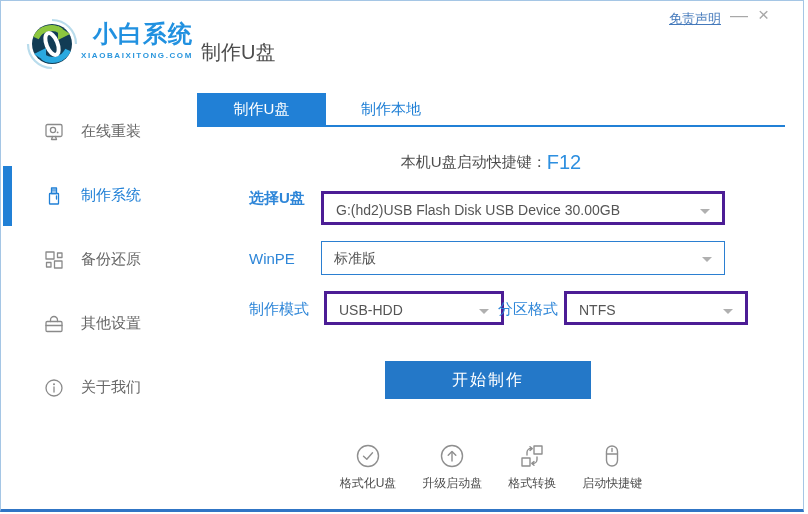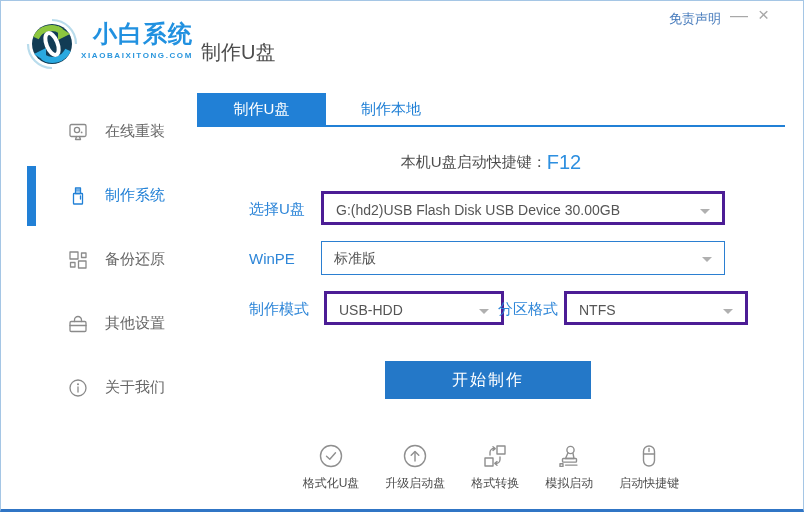--- a/index.html
+++ b/index.html
@@ -10,26 +10,26 @@
     background:#fff; border:1px solid #a5c6e5; border-bottom:3px solid #3075c5;
     overflow:hidden;
   }
   
   .logo-icon { position:absolute; left:24px; top:16px; width:54px; height:54px; }
   .logo-text { position:absolute; left:80px; top:21px;text-align:right; }
   .logo-title { font-size:24px; font-weight:bold; color:#2191e0; letter-spacing:1px; line-height:24px;}
   .logo-sub { font-size:8px; color:#2a96dd; letter-spacing:1.6px; margin-top:5px; font-weight:bold;}
   .page-title { position:absolute; left:200px; top:38px; font-size:20px; color:#4d4d4d; }
   .disclaimer { position:absolute; left:668px; top:9px; font-size:13px; color:#4479bb;
-    cursor:pointer; }
+    text-decoration:underline; cursor:pointer; }
   .win-btn { position:absolute; top:4px; font-size:18px; color:#a8a8a8; cursor:pointer; line-height:20px;}
   .btn-min { left:729px; }
   .btn-close { left:757px; font-size:19px; }
   
-  .side-item { position:absolute; left:0; width:196px; height:40px; cursor:pointer;margin-left:24px; }
+  .side-item { position:absolute; left:0; width:196px; height:40px; cursor:pointer; }
   .side-item .s-icon { position:absolute; left:42px; top:9px; width:22px; height:22px; }
   .side-item .s-label { position:absolute; left:80px; top:10px; font-size:15px; color:#666; }
   .side-item.active .s-label { color:#2180d6; }
   .side-item.active::before { content:""; position:absolute; left:2px; top:-10px;
     width:9px; height:60px; background:#2180d6; }
   .sicon-stroke { fill:none; stroke:#8a8a8a; stroke-width:1.3; stroke-linecap:round; stroke-linejoin:round; }
   .side-item.active .sicon-stroke { stroke:#2180d6; }
   
   .tab { position:absolute; top:92px; height:32px; line-height:32px; text-align:center;
     font-size:15px; cursor:pointer; }
@@ -42,21 +42,21 @@
   .hotkey-value { font-size:20px; color:#2d8fe0; vertical-align:middle; }
   .fld-label { position:absolute; font-size:15px; color:#2e86d8; }
   .select { position:absolute; height:34px; background:#fff; border:3px solid #4c1d95;
     font-size:14px; color:#555; line-height:32px; padding-left:12px; cursor:pointer; }
   .select .caret { position:absolute; right:12px; top:15px; width:0; height:0;
     border-left:5px solid transparent; border-right:5px solid transparent; border-top:5px solid #b0b0b0; }
   .sel-usb   { left:320px; top:190px; width:404px; }
   .sel-winpe { left:320px; top:240px; width:404px; border:1px solid #2b7fd1; }
   .sel-mode  { left:323px; top:290px; width:180px; }
   .sel-part  { left:563px; top:290px; width:184px; }
-  .lbl-usb   { left:248px; top:199px; }
+  .lbl-usb   { left:248px; top:188px;font-weight:bold; }
   .lbl-winpe { left:248px; top:249px; }
   .lbl-mode  { left:248px; top:299px; }
   .lbl-part  { left:497px; top:299px; }
   .start-btn { position:absolute; left:384px; top:360px; width:206px; height:38px;
     background:#2478c8; color:#fff; font-size:16px; text-align:center; line-height:38px;
     cursor:pointer; letter-spacing:2px; }
   
   .footer { position:absolute; left:196px; top:442px; width:588px;
     display:flex; justify-content:center; gap:26px; }
   .tool { display:flex; flex-direction:column; align-items:center; cursor:pointer; }
@@ -194,30 +194,20 @@
         <rect class="ficon" x="3" y="15" width="8" height="8"></rect>
         <path class="ficon" d="M8,12 V9.5 a4,4 0 0 1 4,-4 h0.5"></path>
         <polyline class="ficon" points="11,3.8 13.2,5.6 11,7.4"></polyline>
         <path class="ficon" d="M18,14 v2.5 a4,4 0 0 1 -4,4 h-0.5"></path>
         <polyline class="ficon" points="15,18.6 12.8,20.4 15,22.2"></polyline>
       </svg>
       <span class="t-label">格式转换</span>
     </div>
     <div class="tool">
       <svg viewBox="0 0 26 26">
-        <circle class="ficon" cx="14.5" cy="7" r="3.6"></circle>
-        <path class="ficon" d="M12,9.8 L9.5,15.5 H18 L17,10.4"></path>
-        <rect class="ficon" x="6.5" y="15.5" width="14" height="3.6" rx="0.8"></rect>
-        <rect class="ficon" x="4" y="20.8" width="3" height="2.6"></rect>
-        <line class="ficon" x1="9.5" y1="22.1" x2="21" y2="22.1"></line>
-      </svg>
-      <span class="t-label">模拟启动</span>
-    </div>
-    <div class="tool">
-      <svg viewBox="0 0 26 26">
         <rect class="ficon" x="7.5" y="3" width="11" height="20" rx="5.5"></rect>
         <line class="ficon" x1="7.5" y1="11" x2="18.5" y2="11"></line>
         <line class="ficon" x1="13" y1="5.5" x2="13" y2="8.5"></line>
       </svg>
       <span class="t-label">启动快捷键</span>
     </div>
   </div>
 
 </div>
 

